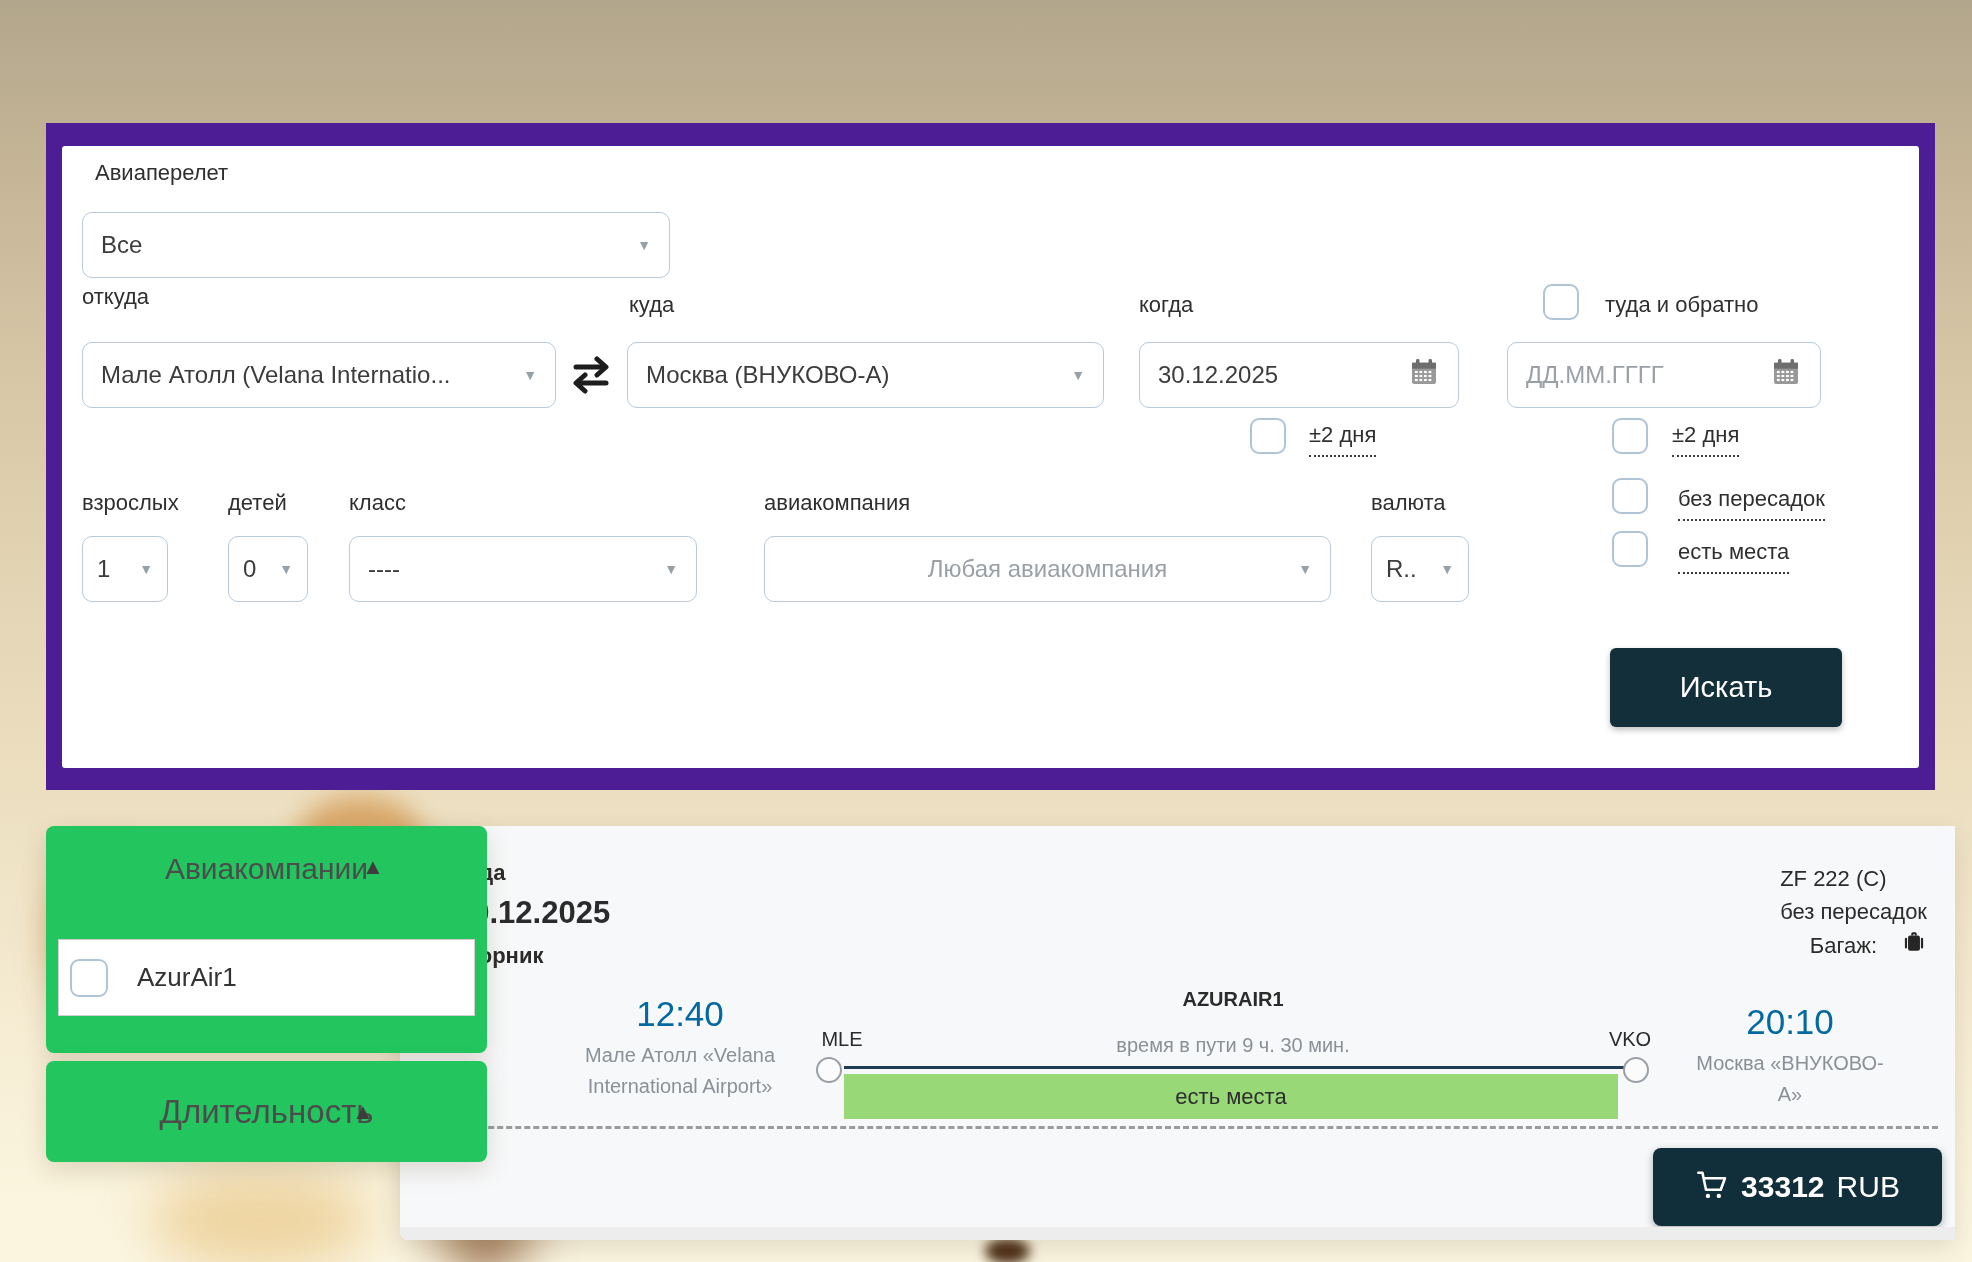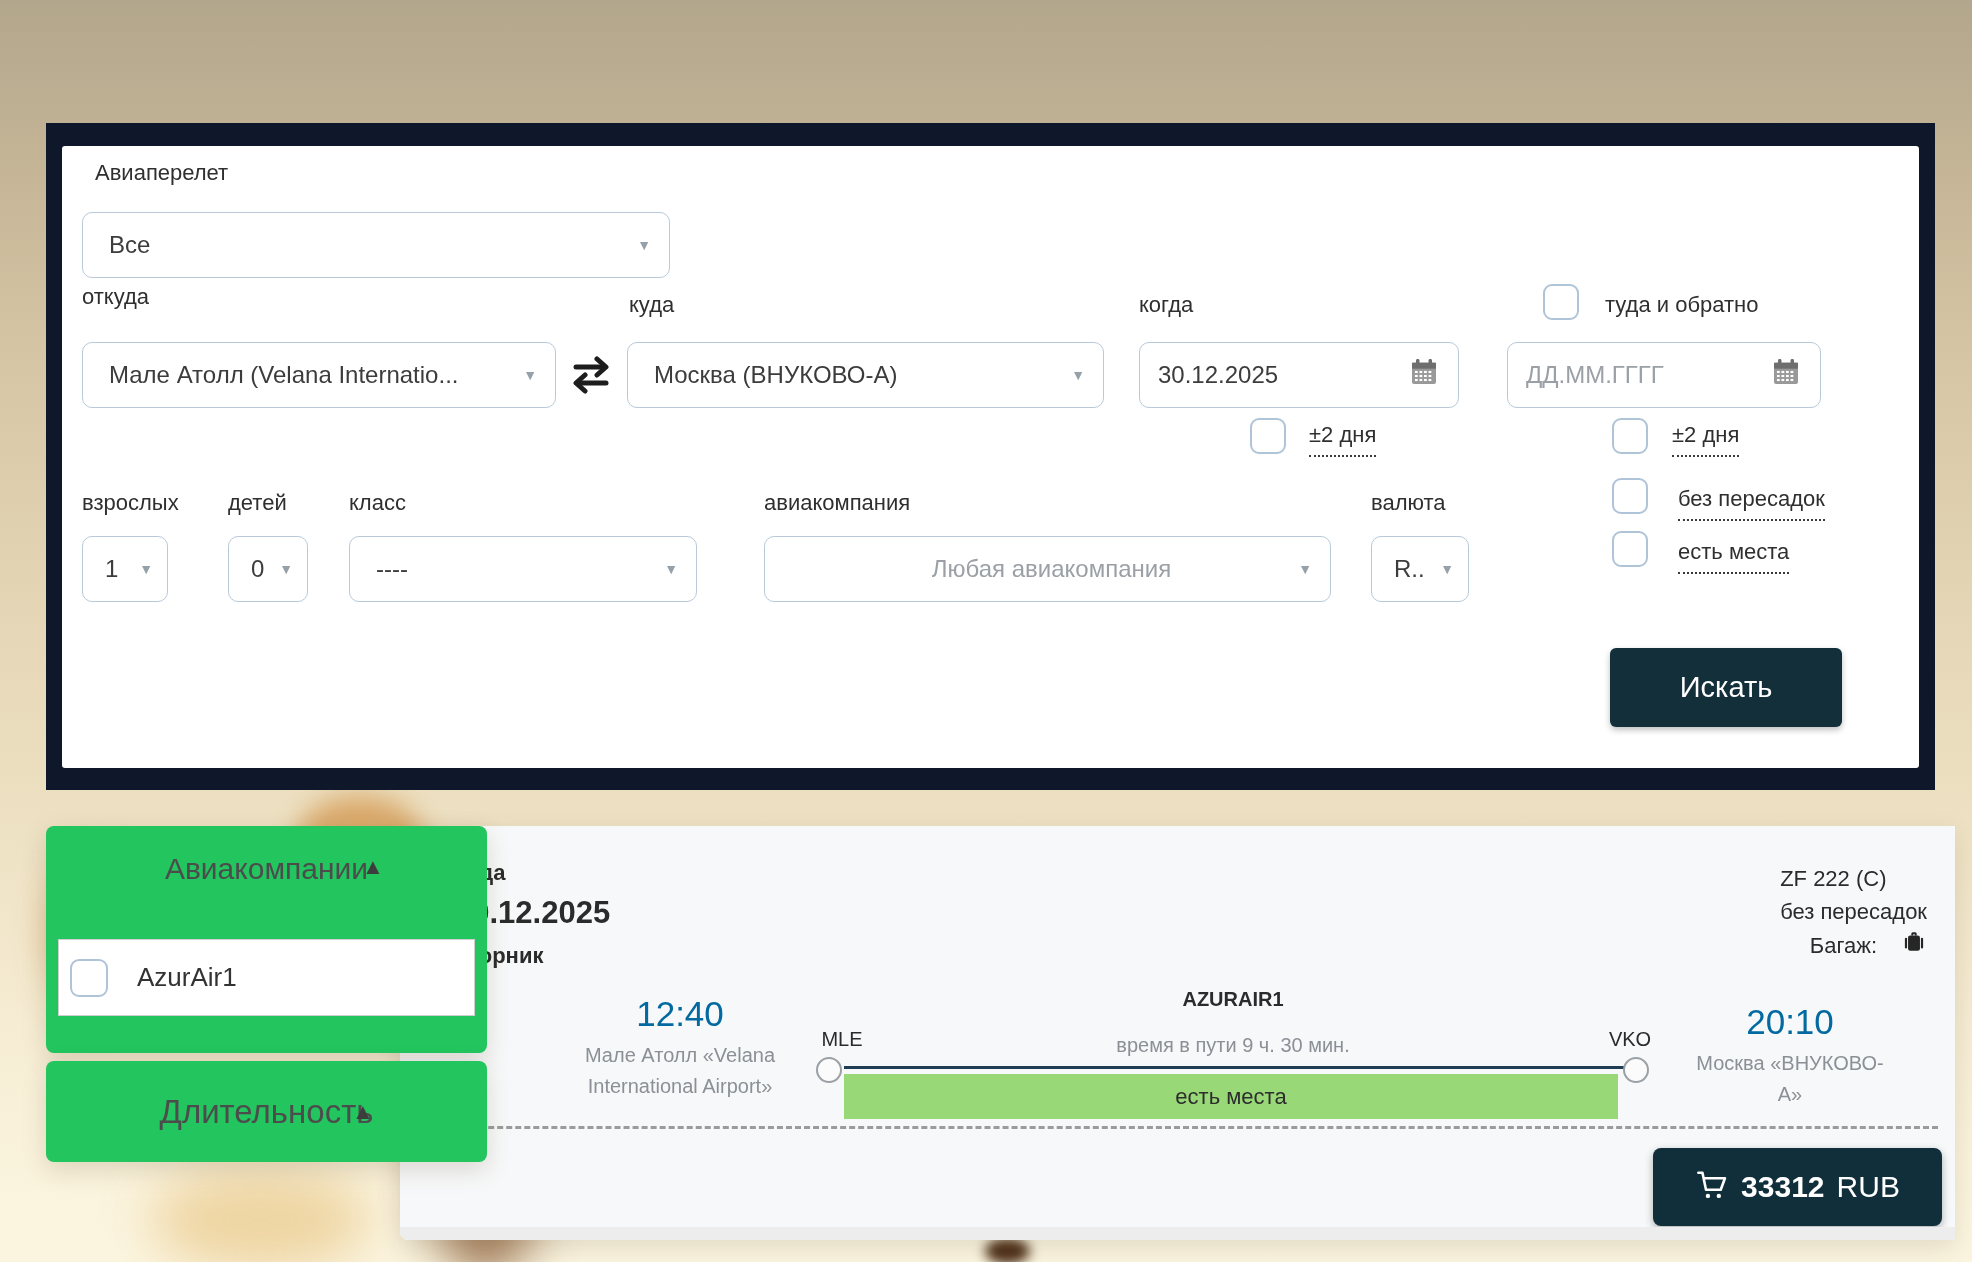--- a/index.html
+++ b/index.html
@@ -11,29 +11,29 @@
   }
   .blob { position:absolute; border-radius:50%; z-index:1; }
 
   
   .top-panel { position:absolute; left:46px; top:33px; width:1889px; height:757px; z-index:3; }
   .tabs { display:flex; gap:6px; height:90px; }
   .tab { flex:1; display:flex; align-items:center; justify-content:center;
          font-size:27px; cursor:pointer; }
   .tab.dark { background:#112f3b; color:#fff; }
   .tab.active { background:#f3f3f4; color:#333; }
-  .panel-body { position:absolute; left:0; top:90px; width:100%; height:667px; background:#0f172a; }
+  .panel-body { position:absolute; left:0; top:90px; width:100%; height:667px; background:#4c1d95; }
   .form-card { position:absolute; left:16px; top:23px; width:1857px; height:622px; background:#fff; border-radius:3px; }
 
   .lbl { position:absolute; font-size:22px; color:#2f2f2f; white-space:nowrap; }
   .select, .inputbox {
     position:absolute; height:66px; background:#fff; border:1px solid #b9c9da; border-radius:10px;
     display:flex; align-items:center; padding:0 18px; font-size:24px; color:#3c3c3c; cursor:pointer;
   }
-  .select .val { overflow:hidden; white-space:nowrap;margin-left:8px; }
+  .select .val { overflow:hidden; white-space:nowrap; }
   .select .caret { margin-left:auto; font-size:14px; color:#96a0a8; padding-left:10px; }
   .center-ph { justify-content:center; }
   .center-ph .val { color:#9aa0a6; }
   .center-ph .caret { margin-left:0; position:absolute; right:18px; }
   .inputbox .cal { margin-left:auto; }
   .ph { color:#9aa0a6; }
   .cb { position:absolute; width:36px; height:36px; background:#fff; border:2px solid #b0c4d8; border-radius:9px; cursor:pointer; }
   .dotted { border-bottom:2px dotted #3a3a3a; padding-bottom:7px; cursor:pointer; }
   .swap { position:absolute; cursor:pointer; }
   .search-btn { position:absolute; left:1548px; top:502px; width:232px; height:79px; background:#122f3a;

